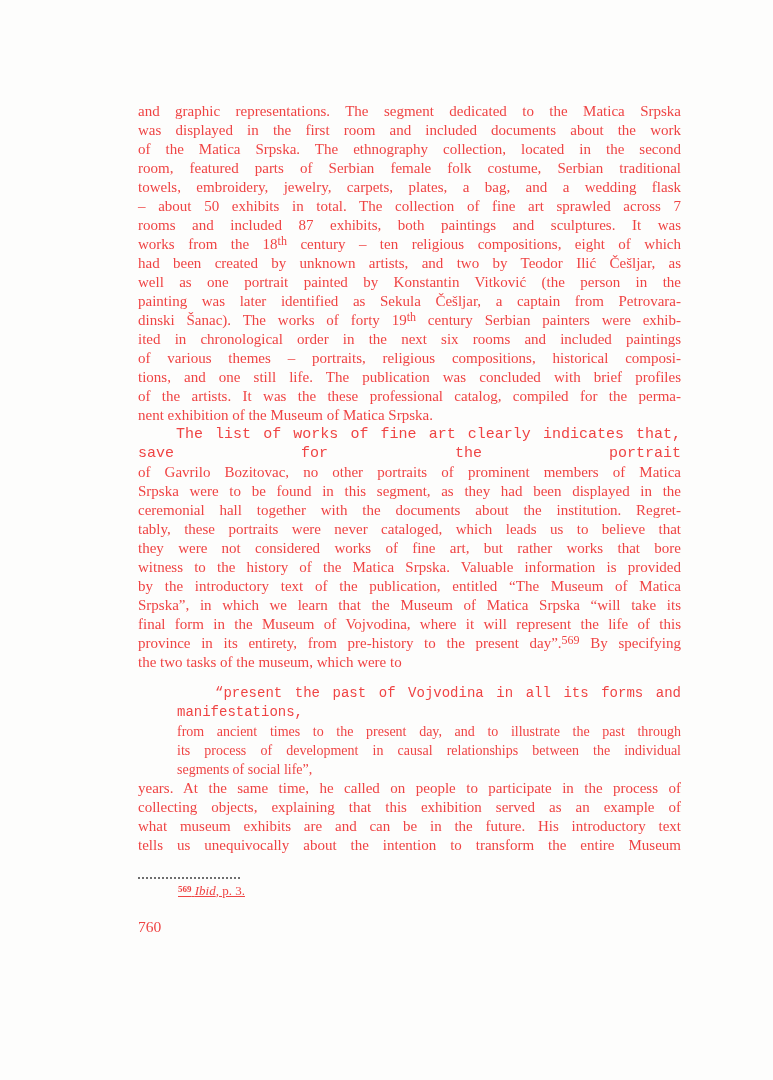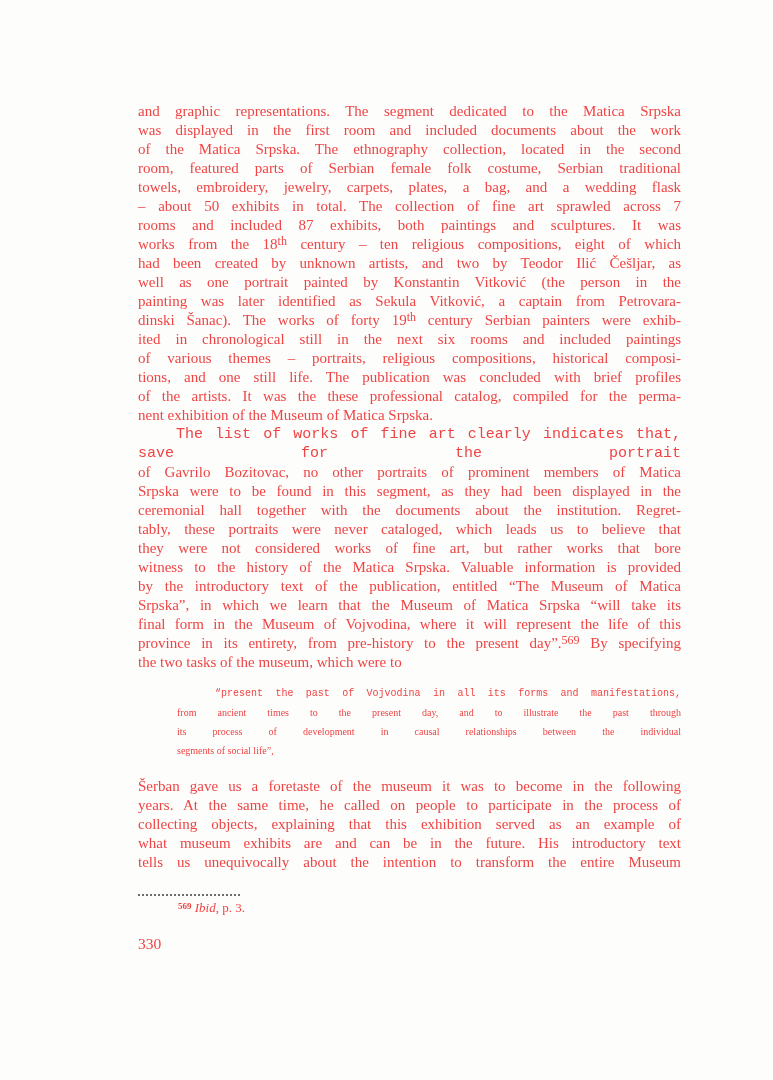--- a/index.html
+++ b/index.html
@@ -30,42 +30,43 @@
   .line.lastline {
     text-align-last: left;
   }
   .line.findent {
     text-indent: 38px;
     font-family: Liberation Mono, monospace;
   }
   .para.quote {
     margin-left: 39px;
     margin-top: 12px;
-    margin-bottom: 17px;
-    font-size: 10px;
+    margin-bottom: 0;
+    font-size: 14px;
   }
   sup {
     font-size: 12px;
     line-height: 0;
     vertical-align: 4px;
     letter-spacing: 0;
   }
   .footnote-area {
     margin-top: 22px;
   }
   .footnote-rule {
     width: 102px;
     height: 0;
     border-top: 2px dotted #6e6e6e;
   }
   .footnote-line {
     margin-top: 3px;
     padding-left: 40px;
     font-size: 13px;
     line-height: 18px;
+    text-decoration: underline;
   }
   .footnote-line sup {
     font-size: 9px;
     font-weight: 600;
     vertical-align: 3px;
   }
   .page-number {
     margin-top: 17px;
     font-size: 15.5px;
     line-height: 19px;
@@ -80,23 +81,23 @@
         <div class="line">and graphic representations. The segment dedicated to the Matica Srpska</div>
         <div class="line">was displayed in the first room and included documents about the work</div>
         <div class="line">of the Matica Srpska. The ethnography collection, located in the second</div>
         <div class="line">room, featured parts of Serbian female folk costume, Serbian traditional</div>
         <div class="line">towels, embroidery, jewelry, carpets, plates, a bag, and a wedding flask</div>
         <div class="line">– about 50 exhibits in total. The collection of fine art sprawled across 7</div>
         <div class="line">rooms and included 87 exhibits, both paintings and sculptures. It was</div>
         <div class="line">works from the 18<sup>th</sup> century – ten religious compositions, eight of which</div>
         <div class="line">had been created by unknown artists, and two by Teodor Ilić Češljar, as</div>
         <div class="line">well as one portrait painted by Konstantin Vitković (the person in the</div>
-        <div class="line">painting was later identified as Sekula Vitković, a captain from Petrovara-</div>
+        <div class="line">painting was later identified as Sekula Češljar, a captain from Petrovara-</div>
         <div class="line">dinski Šanac). The works of forty 19<sup>th</sup> century Serbian painters were exhib-</div>
-        <div class="line">ited in chronological still in the next six rooms and included paintings</div>
+        <div class="line">ited in chronological order in the next six rooms and included paintings</div>
         <div class="line">of various themes – portraits, religious compositions, historical composi-</div>
         <div class="line">tions, and one still life. The publication was concluded with brief profiles</div>
         <div class="line">of the artists. It was the these professional catalog, compiled for the perma-</div>
         <div class="line lastline">nent exhibition of the Museum of Matica Srpska.</div>
       </div>
       <div class="para body">
         <div class="line findent">The list of works of fine art clearly indicates that, save for the portrait</div>
         <div class="line">of Gavrilo Bozitovac, no other portraits of prominent members of Matica</div>
         <div class="line">Srpska were to be found in this segment, as they had been displayed in the</div>
         <div class="line">ceremonial hall together with the documents about the institution. Regret-</div>
@@ -109,27 +110,26 @@
         <div class="line">province in its entirety, from pre-history to the present day”.<sup>569</sup> By specifying</div>
         <div class="line lastline">the two tasks of the museum, which were to</div>
       </div>
       <div class="para quote">
         <div class="line findent">“present the past of Vojvodina in all its forms and manifestations,</div>
         <div class="line">from ancient times to the present day, and to illustrate the past through</div>
         <div class="line">its process of development in causal relationships between the individual</div>
         <div class="line lastline">segments of social life”,</div>
       </div>
       <div class="para body">
-        <div class="line">Šerban gave us a foretaste of the museum it was to become in the following</div>
         <div class="line">years. At the same time, he called on people to participate in the process of</div>
         <div class="line">collecting objects, explaining that this exhibition served as an example of</div>
         <div class="line">what museum exhibits are and can be in the future. His introductory text</div>
         <div class="line">tells us unequivocally about the intention to transform the entire Museum</div>
       </div>
     </div>
 
   <div class="footnote-area">
     <div class="footnote-rule"></div>
     <div class="footnote-line"><sup>569</sup> <i>Ibid</i>, p. 3.</div>
   </div>
 
-  <div class="page-number">330</div>
+  <div class="page-number">760</div>
 </div>
 
 </body></html>

